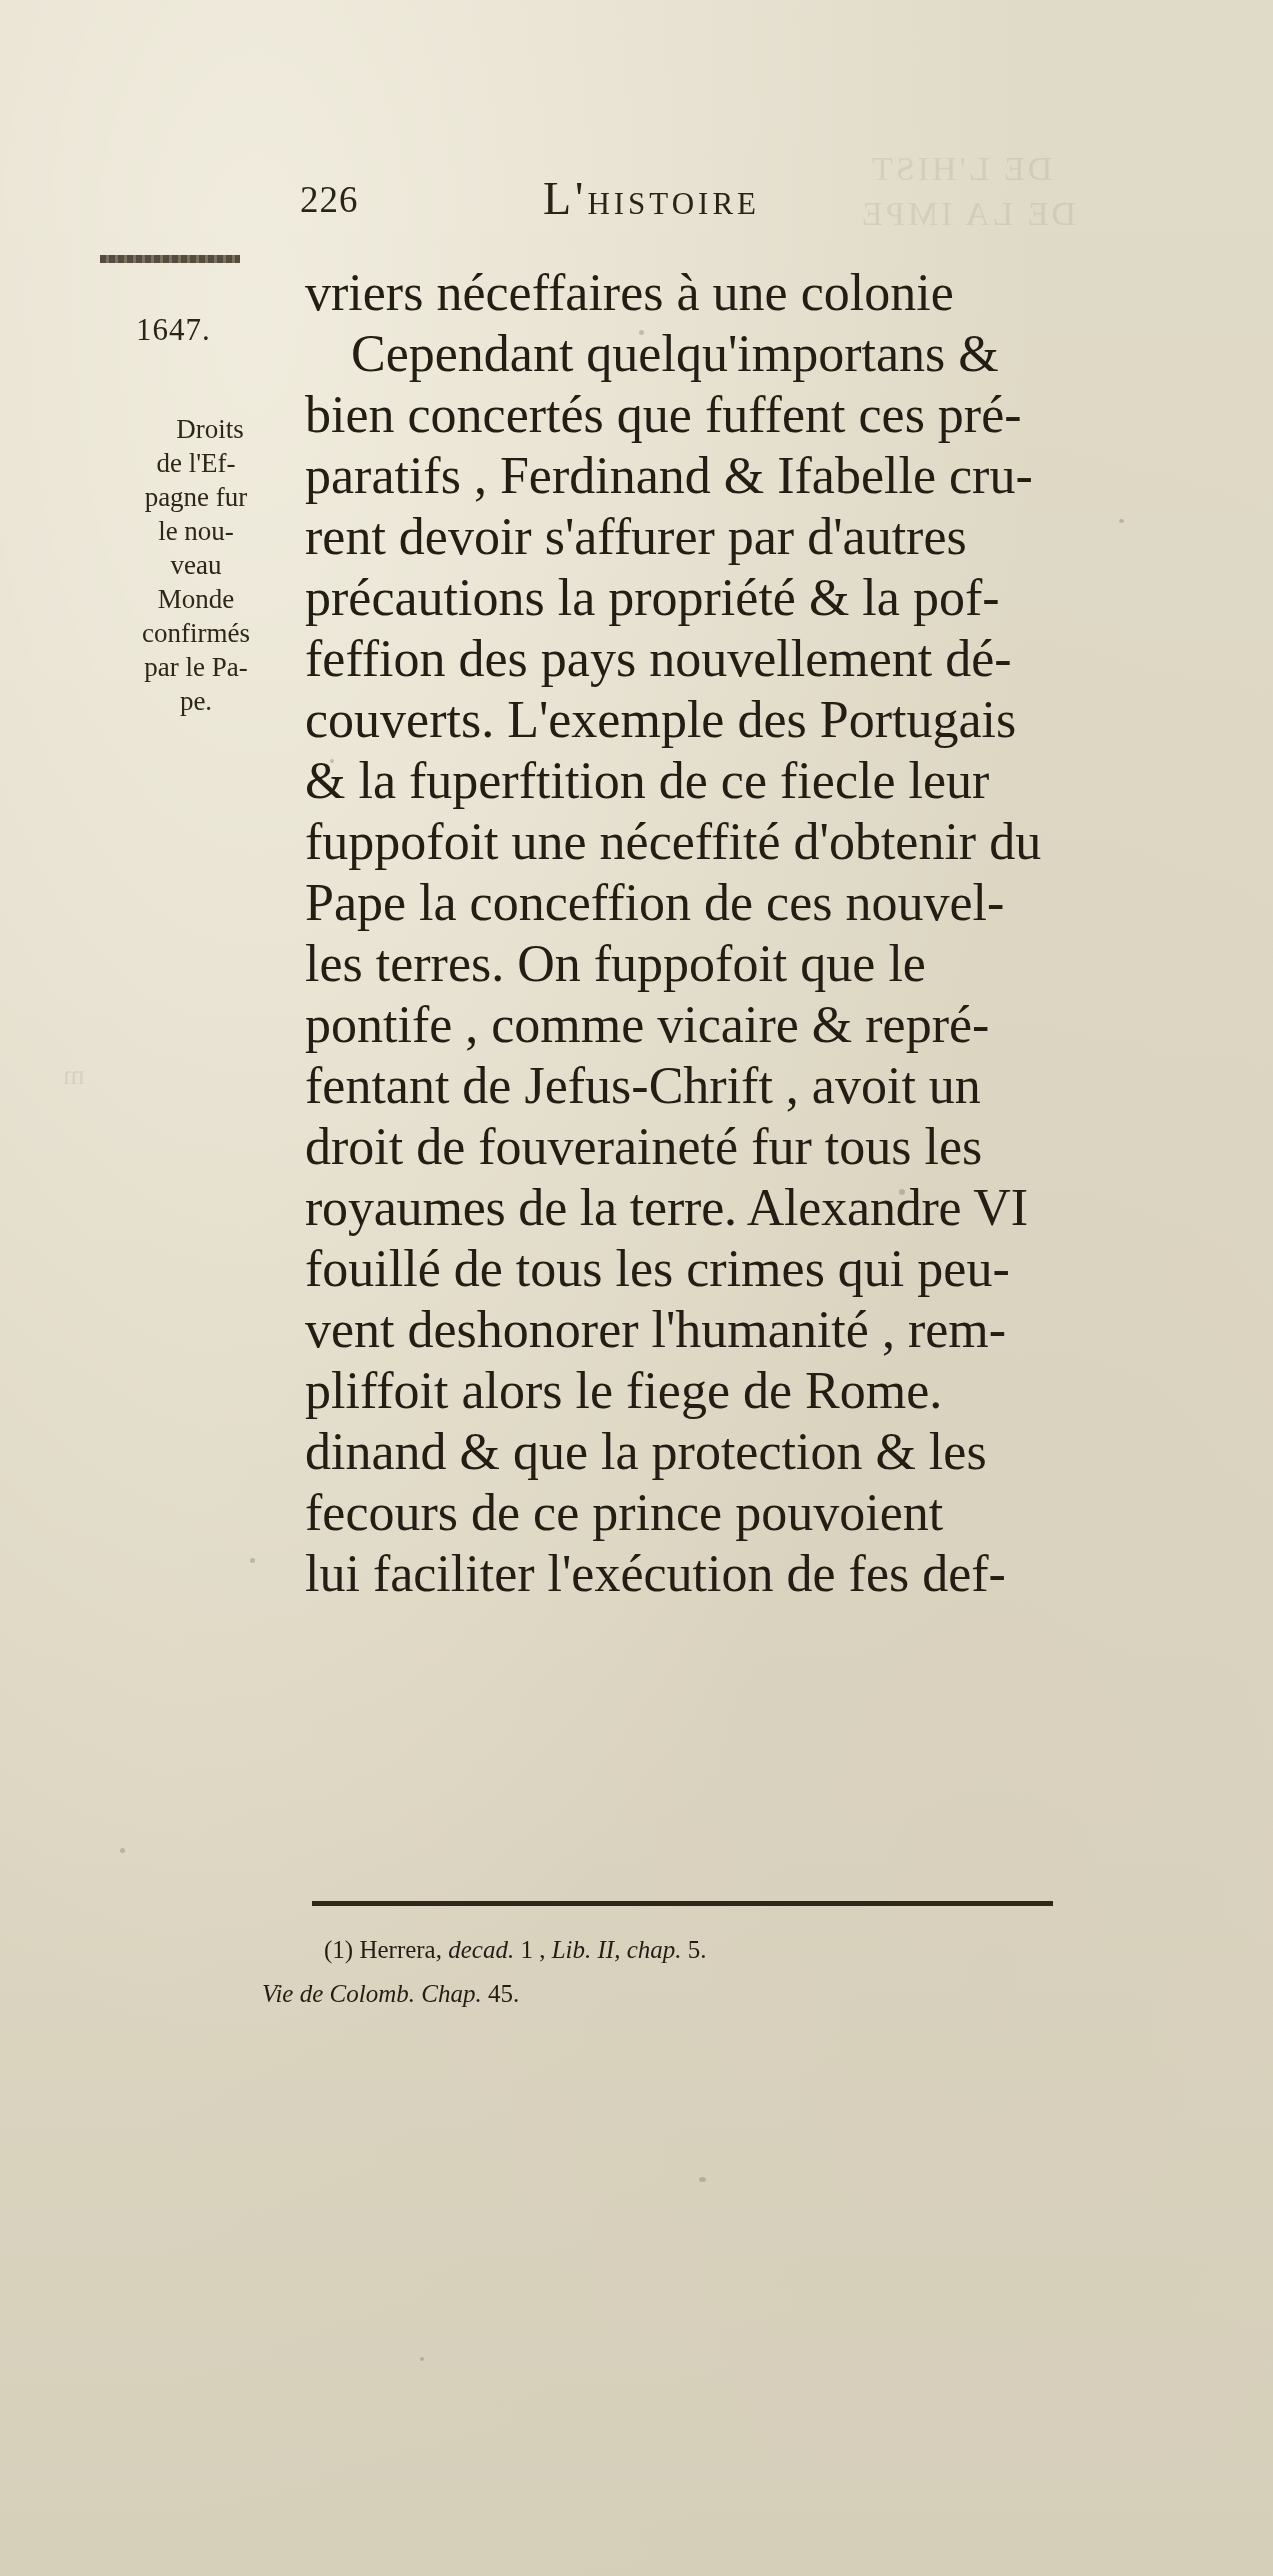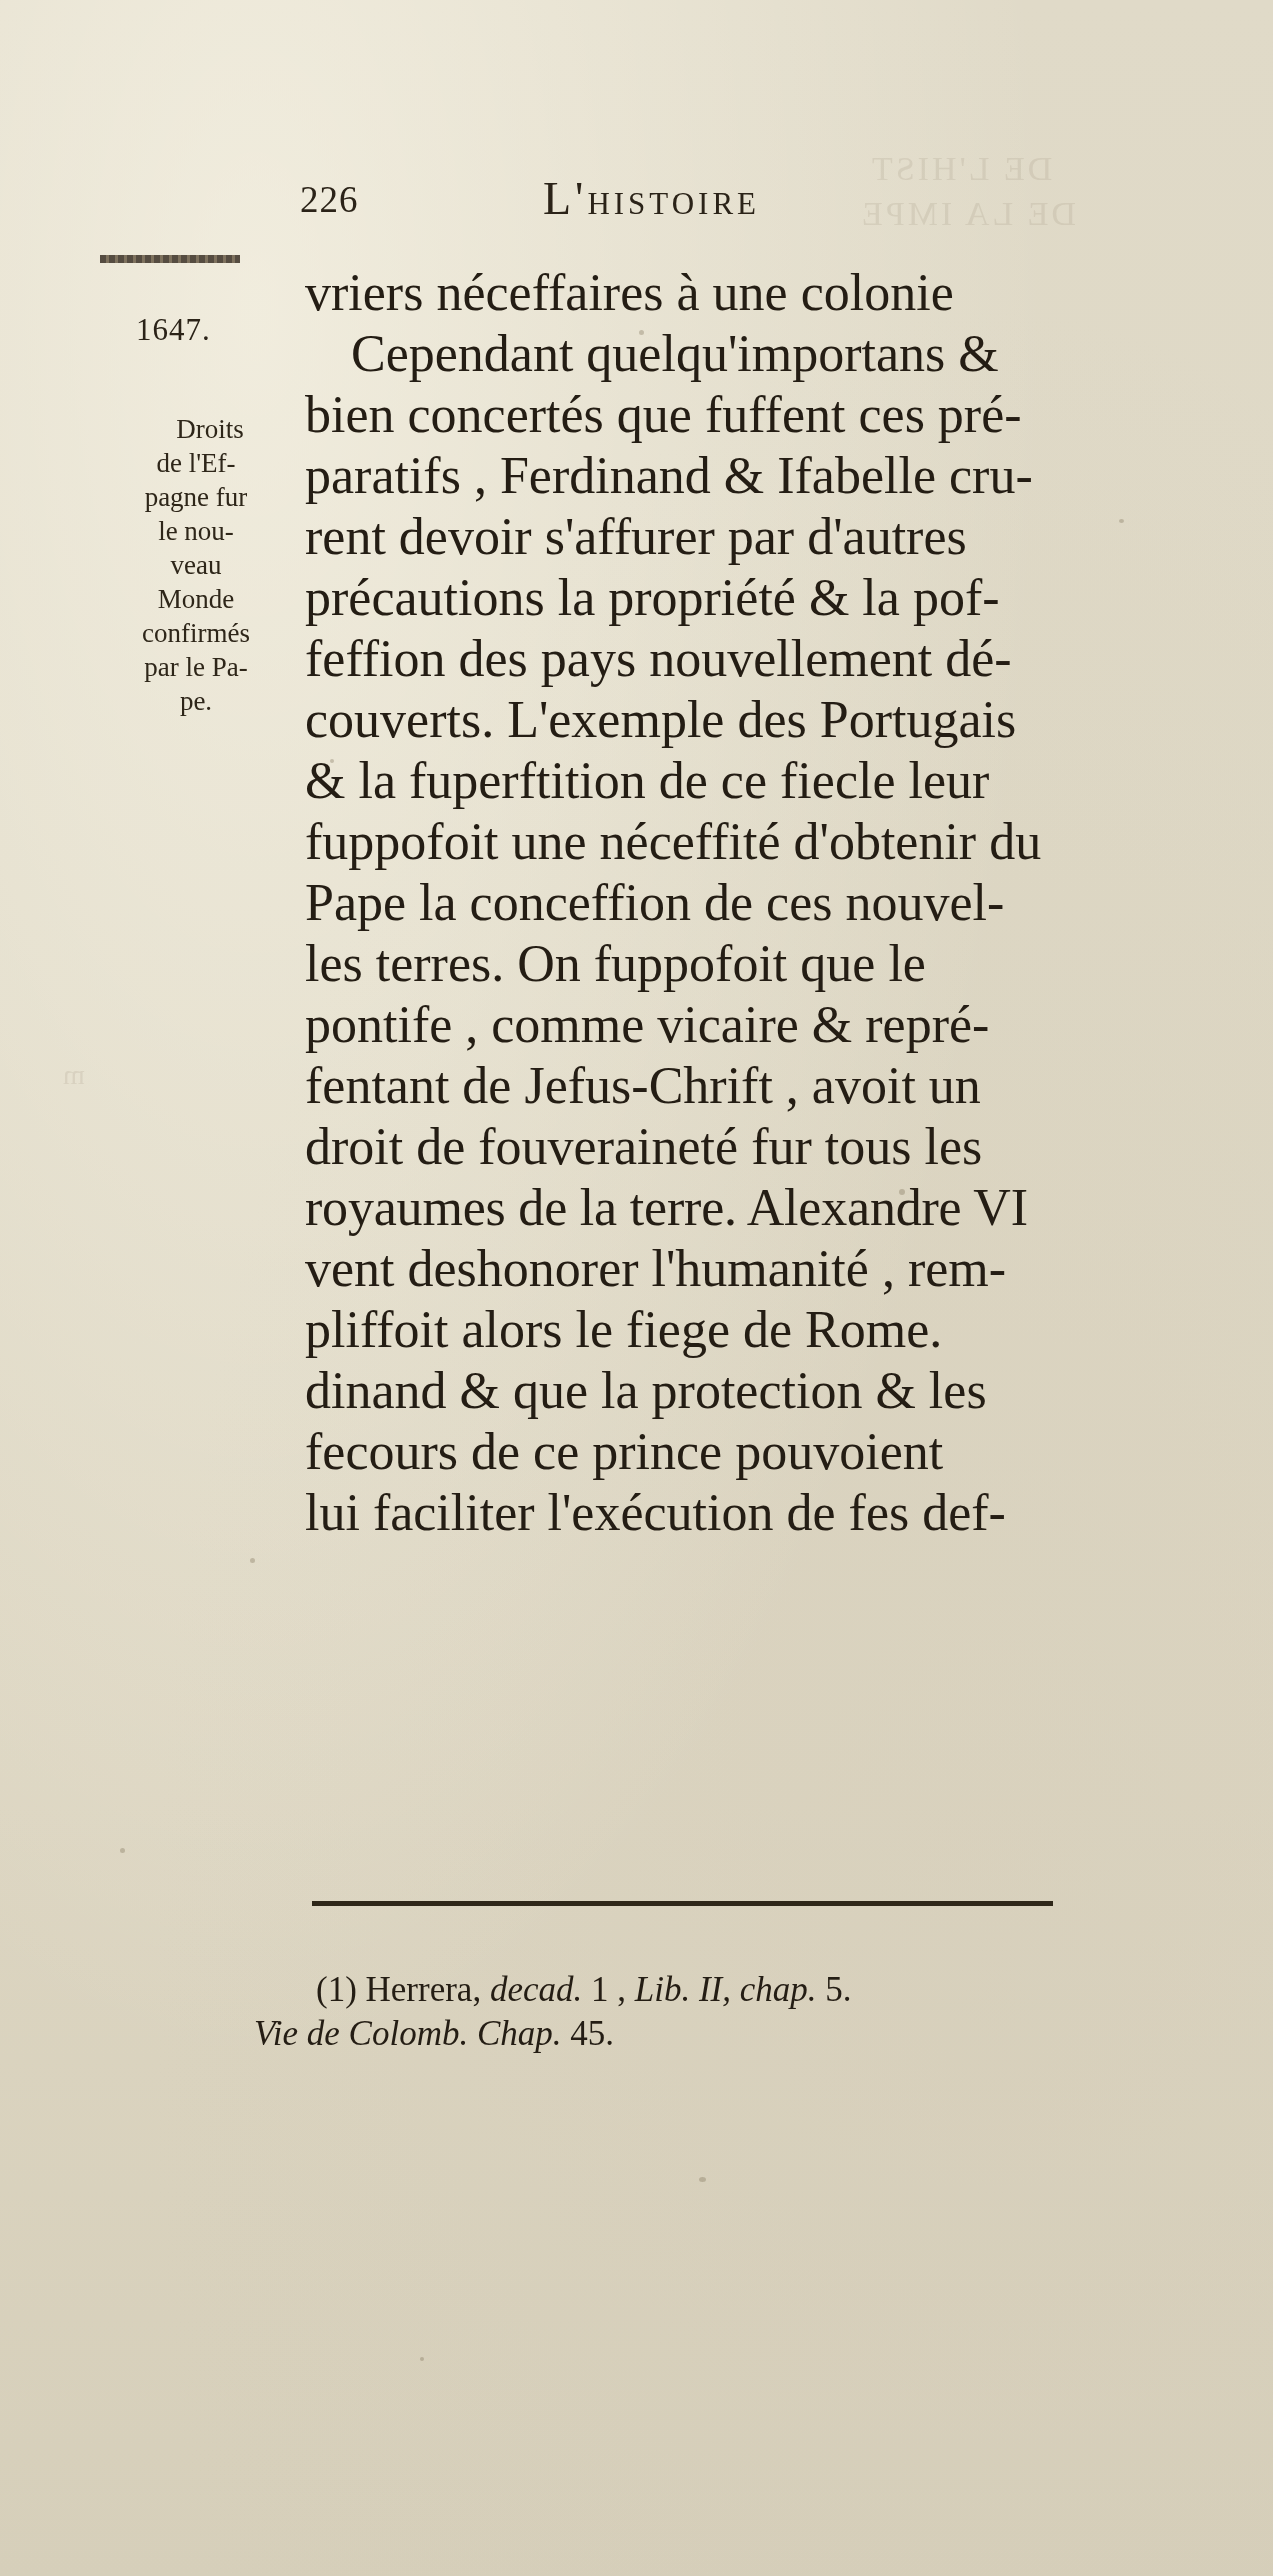--- a/index.html
+++ b/index.html
@@ -128,26 +128,25 @@
     position: absolute;
     top: 1901px;
     left: 312px;
     width: 741px;
     height: 5px;
     background: #2f2719;
   }
   #footnote {
     position: absolute;
     top: 1928px;
-    left: 254px;
+    left: 262px;
     width: 819px;
     color: #241d14;
-    font-size: 35px;
+    font-size: 25px;
     line-height: 44px;
-    margin-top: 40px;
   }
   #footnote .line { display: block; white-space: pre; }
   #footnote .it { font-style: italic; }
   #footnote .ind { padding-left: 62px; }
 
   
   .speck {
     position: absolute;
     background: rgba(110,96,70,0.30);
     border-radius: 50%;
@@ -195,20 +194,21 @@
       <span class="line">feffion des pays nouvellement dé-</span>
       <span class="line">couverts. L'exemple des Portugais</span>
       <span class="line">&amp; la fuperftition de ce fiecle leur</span>
       <span class="line">fuppofoit une néceffité d'obtenir du</span>
       <span class="line">Pape la conceffion de ces nouvel-</span>
       <span class="line">les terres. On fuppofoit que le</span>
       <span class="line">pontife , comme vicaire &amp; repré-</span>
       <span class="line">fentant de Jefus-Chrift , avoit un</span>
       <span class="line">droit de fouveraineté fur tous les</span>
       <span class="line tight">royaumes de la terre. Alexandre VI</span>
+      <span class="line">fouillé de tous les crimes qui peu-</span>
       <span class="line">vent deshonorer l'humanité , rem-</span>
       <span class="line">pliffoit alors le fiege de Rome.</span>
       <span class="line">dinand &amp; que la protection &amp; les</span>
       <span class="line">fecours de ce prince pouvoient</span>
       <span class="line">lui faciliter l'exécution de fes def-</span>
     </div>
 
     <div id="note-rule"></div>
     <div id="footnote">
       <span class="line ind"><span>(1) Herrera, </span><span class="it">decad.</span><span> 1 , </span><span class="it">Lib. II, chap.</span><span> 5.</span></span>

